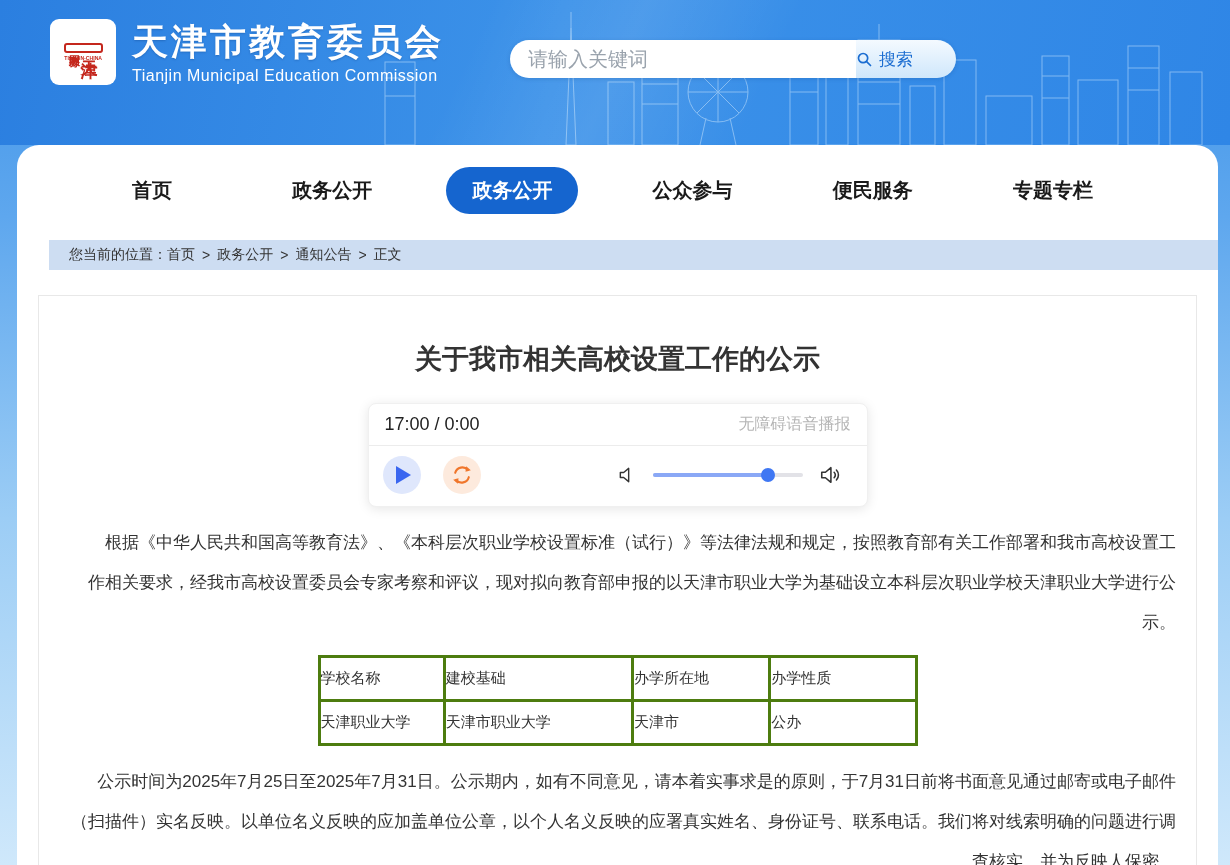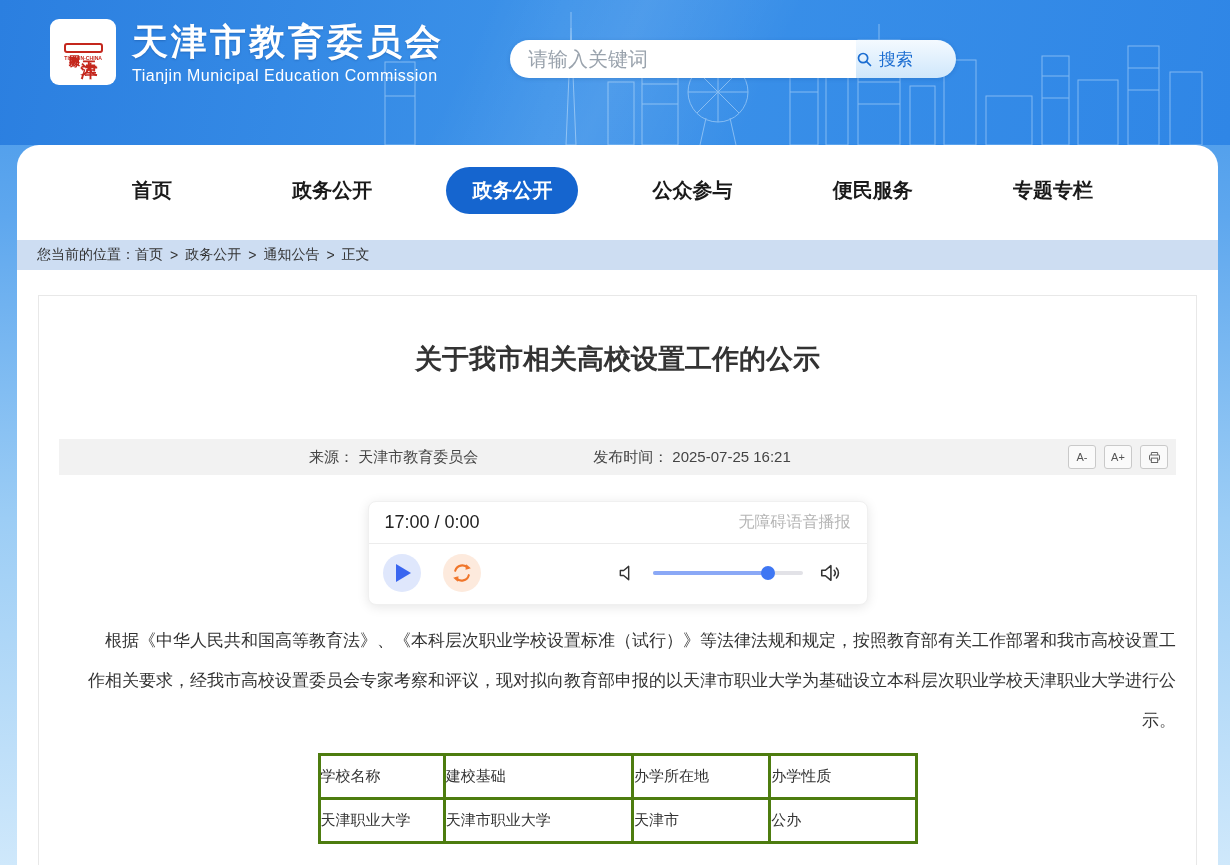--- a/index.html
+++ b/index.html
@@ -39,21 +39,21 @@
   .container { margin:0 12px 0 17px; background:#fff; border-radius:22px 22px 0 0;
     min-height:720px; position:relative; margin-top:0; }
   .main-nav { height:90px; display:flex; align-items:center; justify-content:space-between;
     padding:0 90px 0 60px; }
   .nav-item { width:150px; text-align:center; text-decoration:none; cursor:pointer; }
   .nav-item .pill { display:inline-block; font-size:20px; font-weight:700; color:#1a1a1a;
     padding:10px 26px; border-radius:24px; white-space:nowrap; }
   .nav-item.active .pill { background:#1565cf; color:#fff; }
 
   .breadcrumb { margin-top:5px; height:30px; background:#cdddf2; display:flex;
-    align-items:center; padding:0 20px; font-size:14px; color:#333; }
+    align-items:center; padding:0 20px; font-size:14px; color:#333;margin-left:32px; }
   .breadcrumb a { color:#333; text-decoration:none; cursor:pointer; }
   .crumb-sep { margin:0 7px; color:#333; }
 
   
   .content { padding:25px 21px 0; }
   .article-card { border:1px solid #e8e8e8; background:#fff; padding:0 20px 120px; }
   .article-title { text-align:center; font-size:27px; font-weight:700; color:#333; margin-top:45px; }
 
   .meta-bar { margin:62px 0 0; height:36px; background:#f2f2f2; display:flex;
     align-items:center; font-size:15px; color:#444; padding-left:250px; }
@@ -179,41 +179,20 @@
     <span class="crumb-sep">&gt;</span>
     <a>通知公告</a>
     <span class="crumb-sep">&gt;</span>
     <a>正文</a>
   </div>
 
   <div class="content">
     <article class="article-card">
       <h1 class="article-title">关于我市相关高校设置工作的公示</h1>
 
-      <div class="meta-bar">
-        <span class="meta-item">
-          <span>来源：</span>
-          <span>天津市教育委员会</span>
-        </span>
-        <span class="meta-item">
-          <span>发布时间：</span>
-          <span>2025-07-25 16:21</span>
-        </span>
-        <span class="meta-tools">
-          <button class="tool-btn">A-</button>
-          <button class="tool-btn">A+</button>
-          <button class="tool-btn">
-            <svg width="15" height="15" viewBox="0 0 24 24" fill="none" stroke="#666" stroke-width="1.6">
-              <path d="M7 8V4h10v4"></path>
-                <path d="M7 16H5a1 1 0 0 1-1-1v-6a1 1 0 0 1 1-1h14a1 1 0 0 1 1 1v6a1 1 0 0 1-1 1h-2"></path>
-              <rect x="7" y="13" width="10" height="7"></rect>
-            </svg>
-          </button>
-        </span>
-      </div>
 
       <div class="player">
         <div class="player-top">
           <span class="player-time">17:00 / 0:00</span>
           <span class="player-caption">无障碍语音播报</span>
         </div>
         <div class="player-bottom">
           <button class="circle-btn play-btn">
             <span class="play-tri"></span>
           </button>

